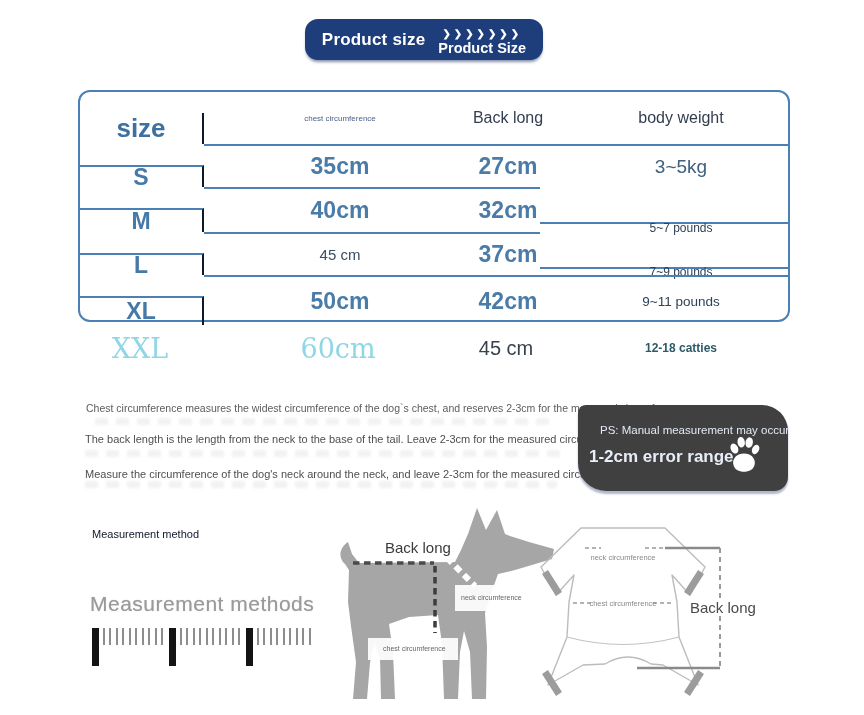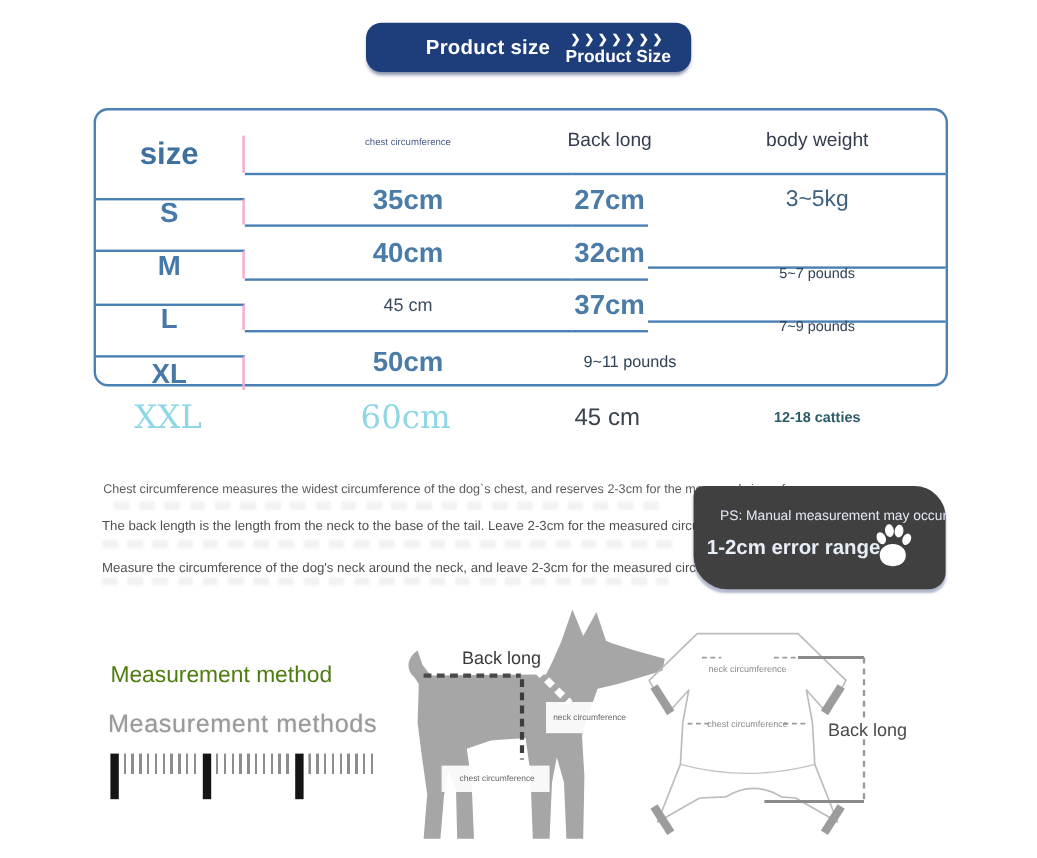--- a/index.html
+++ b/index.html
@@ -2,33 +2,33 @@
 <html><head>
 <meta charset="utf-8">
 <style>
   html,body{margin:0;padding:0;background:#fff;}
   .page{position:relative;width:864px;height:715px;background:#ffffff;
         font-family:"Liberation Sans",sans-serif;overflow:hidden;}
 
   
   .badge{position:absolute;left:305px;top:19px;width:238px;height:41px;
          background:#1e3d7b;border-radius:13px;display:flex;align-items:center;
-         justify-content:center;gap:13px;box-shadow:0 3px 3px -1px rgba(18,38,86,.5);padding-left:33px;}
+         justify-content:center;gap:13px;box-shadow:0 3px 3px -1px rgba(18,38,86,.5);}
   .badge-primary{color:#fff;font-size:17px;font-weight:700;letter-spacing:.2px;}
   .badge-right{display:flex;flex-direction:column;align-items:center;line-height:1;margin-top:5px;}
   .badge-chevrons{color:#fff;font-size:10px;font-weight:700;letter-spacing:3px;}
   .badge-secondary{color:#fff;font-size:14.5px;font-weight:700;margin-top:2px;}
 
   
   .size-table{position:absolute;left:78px;top:90px;width:712px;height:232px;
               border:2px solid #4a80b4;border-radius:12px;display:grid;
               grid-template-columns:124px 272px 64px 1fr;
               grid-template-rows:52px 43px 45px 43px 1fr;box-sizing:border-box;}
   .cell{display:flex;align-items:center;justify-content:center;white-space:nowrap;}
-  .col1{border-right:2px solid #f9a8d4;margin-top:21px;}
+  .col1{border-right:2px solid #0f172a;margin-top:21px;}
   .rowline{border-top:2px solid #4a80b4;}
   .weight-cell{padding-left:34px;}
   .h-size{font-size:26px;font-weight:600;color:#3e70a0;}
   .h-chest{font-size:8px;color:#4a5f86;}
   .h-back{font-size:16px;color:#333d4f;font-weight:500;}
   .h-weight{font-size:16px;color:#333d4f;}
   .t-size{font-size:23px;font-weight:600;color:#4679a8;}
   .t-num{font-size:23px;font-weight:600;color:#4b7ca8;}
   .t-weightS{font-size:19px;color:#3f6180;font-weight:500;text-align:center;}
   .t-small{font-size:12px;color:#2f4257;font-weight:500;margin-top:35px;}
@@ -54,21 +54,21 @@
   .ghost3{left:85px;top:481px;width:472px;}
 
   
   .ps-box{position:absolute;left:578px;top:405px;width:210px;height:86px;background:#404040;
           border-radius:8px 26px 14px 28px;box-shadow:0 3px 2px rgba(30,50,100,.35);}
   .ps-line1{position:absolute;left:22px;top:19px;font-size:11.5px;color:#e3e9f4;white-space:nowrap;}
   .ps-line2{position:absolute;left:11px;top:42px;font-size:17px;font-weight:600;color:#e8eef8;white-space:nowrap;text-align:center;}
   .paw{position:absolute;left:150px;top:31px;}
 
   
-  .mm-title{position:absolute;left:92px;top:552px;font-size:19px;color:#4d7c0f;}
+  .mm-title{position:absolute;left:92px;top:528px;font-size:11px;color:#0f172a;}
   .mm-sub{position:absolute;left:90px;top:592px;font-size:21px;color:#9a9a9a;
           letter-spacing:.5px;text-shadow:0 0 1px #bdbdbd;}
   .ruler{position:absolute;left:92px;top:628px;display:flex;align-items:flex-start;}
   .ruler .bar{width:7px;height:38px;background:#141414;}
   .ruler .ticks{width:62px;height:17px;margin:0 4px;
                 background:repeating-linear-gradient(90deg,#8d8d8d 0 2px,transparent 2px 6.5px);}
   .ruler .ticks.short{width:55px;}
 
   .dog-svg{position:absolute;left:335px;top:500px;}
   .garment-svg{position:absolute;left:535px;top:512px;}
@@ -103,20 +103,21 @@
     <div class="cell rowline t-num">32cm</div>
     <div class="cell rowline t-small weight-cell">5~7 pounds</div>
 
     <div class="cell col1 rowline t-size">L</div>
     <div class="cell rowline t-chestL">45 cm</div>
     <div class="cell rowline t-num">37cm</div>
     <div class="cell rowline t-small weight-cell">7~9 pounds</div>
 
     <div class="cell col1 rowline t-size">XL</div>
     <div class="cell rowline t-num">50cm</div>
+    <div class="cell rowline t-num">42cm</div>
     <div class="cell rowline t-med weight-cell">9~11 pounds</div>
   </div>
 
   <div class="xxl-row">
     <div class="cell x-serif">XXL</div>
     <div class="cell x-serif">60cm</div>
     <div class="cell x-back">45 cm</div>
     <div class="cell x-weight weight-cell">12-18 catties</div>
   </div>
 

